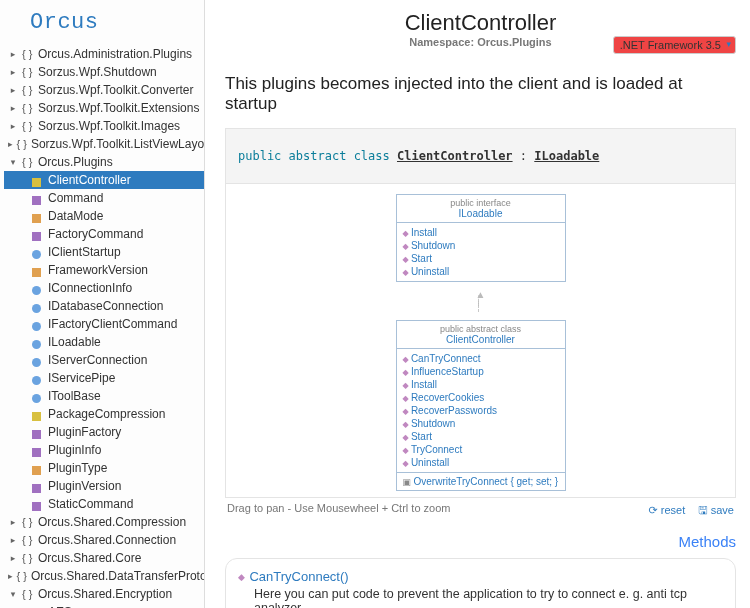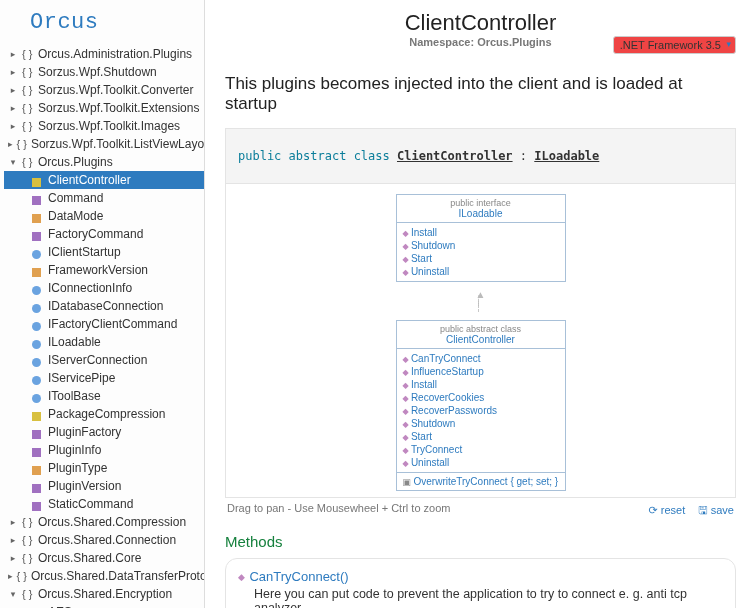--- a/index.html
+++ b/index.html
@@ -74,21 +74,21 @@
   .box-list div { color:#2e7bbf; padding:1px 0; }
   .box-list div::before { content:"◆ "; color:#c088c0; font-size:8px; }
   .box-footer { border-top:1px solid #a8c0d8; padding:3px 6px; color:#2e7bbf; }
   .box-footer::before { content:"▣ "; color:#888; font-size:9px; }
   .arrow { color:#bbb; font-size:10px; line-height:6px; }
 
   .dg-controls { display:flex; justify-content:space-between; font-size:11px; color:#777; padding:4px 2px 2px; }
   .dg-controls .right a { color:#2e7bbf; text-decoration:none; margin-left:10px; }
   .dg-controls .right a::before { font-family:inherit; margin-right:3px; }
 
-  .section-h { font-size:15px; color:#15803d; margin:10px 0 8px; }
+  .section-h { font-size:15px; color:#3b82f6; margin:10px 0 8px;text-align:right; }
   .method-card {
     border:1px solid #e4e4e4; border-radius:12px; padding:10px 12px; margin-bottom:10px;
   }
   .method-sig { color:#2e7bbf; font-size:13px; }
   .method-sig::before { content:"◆ "; color:#c088c0; font-size:9px; vertical-align:1px; margin-right:2px; }
   .method-desc { font-size:12.5px; color:#333; padding-left:16px; margin-top:3px; }
 </style>
 </head>
 <body>
 

